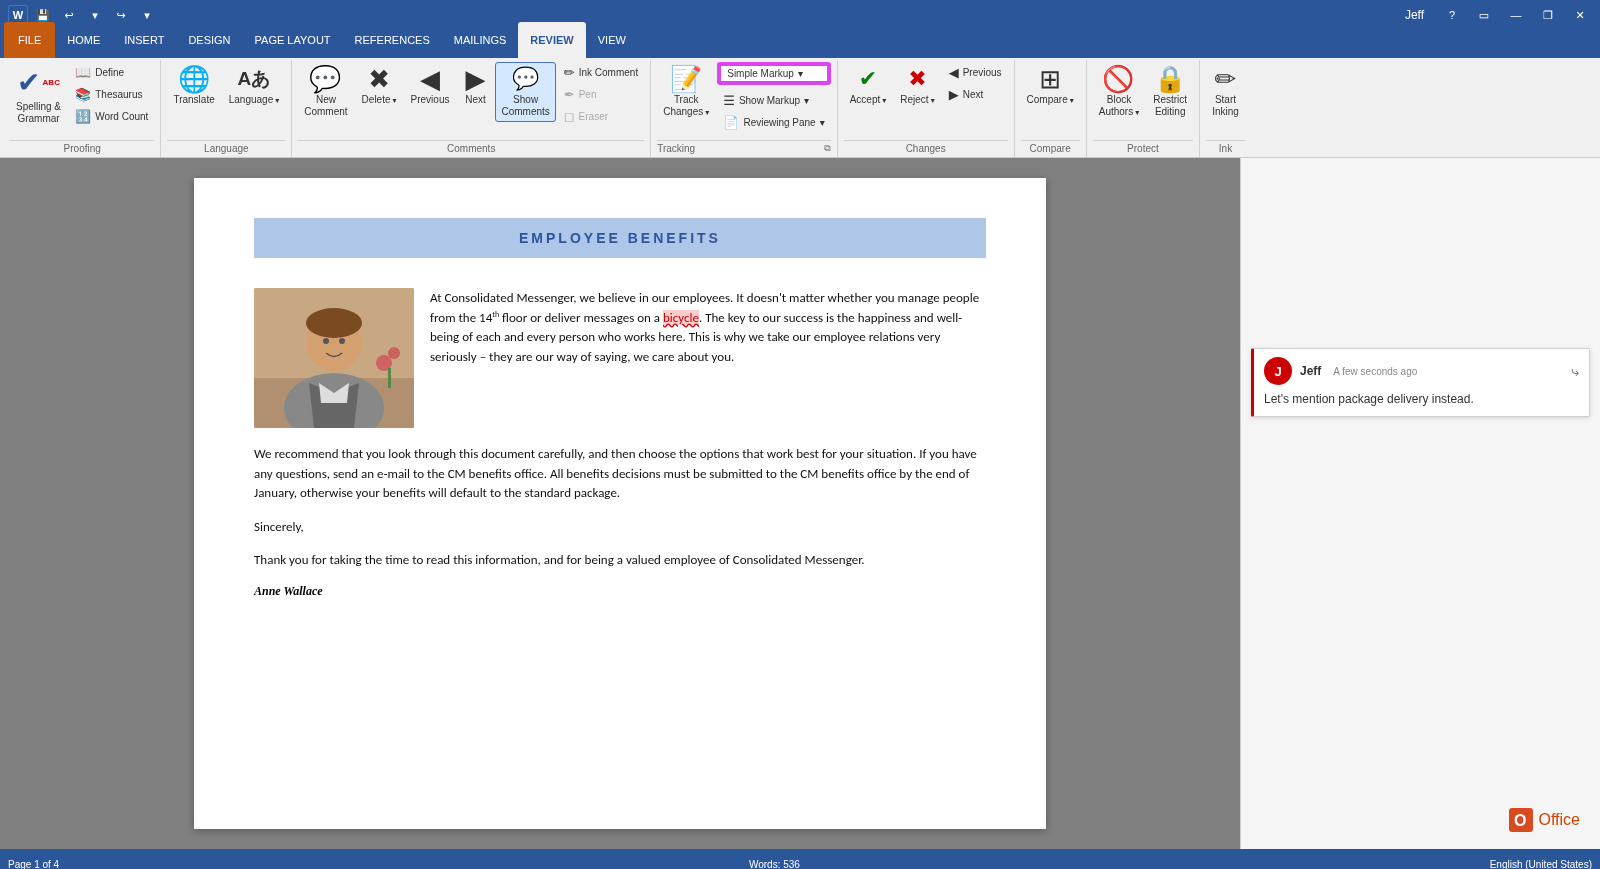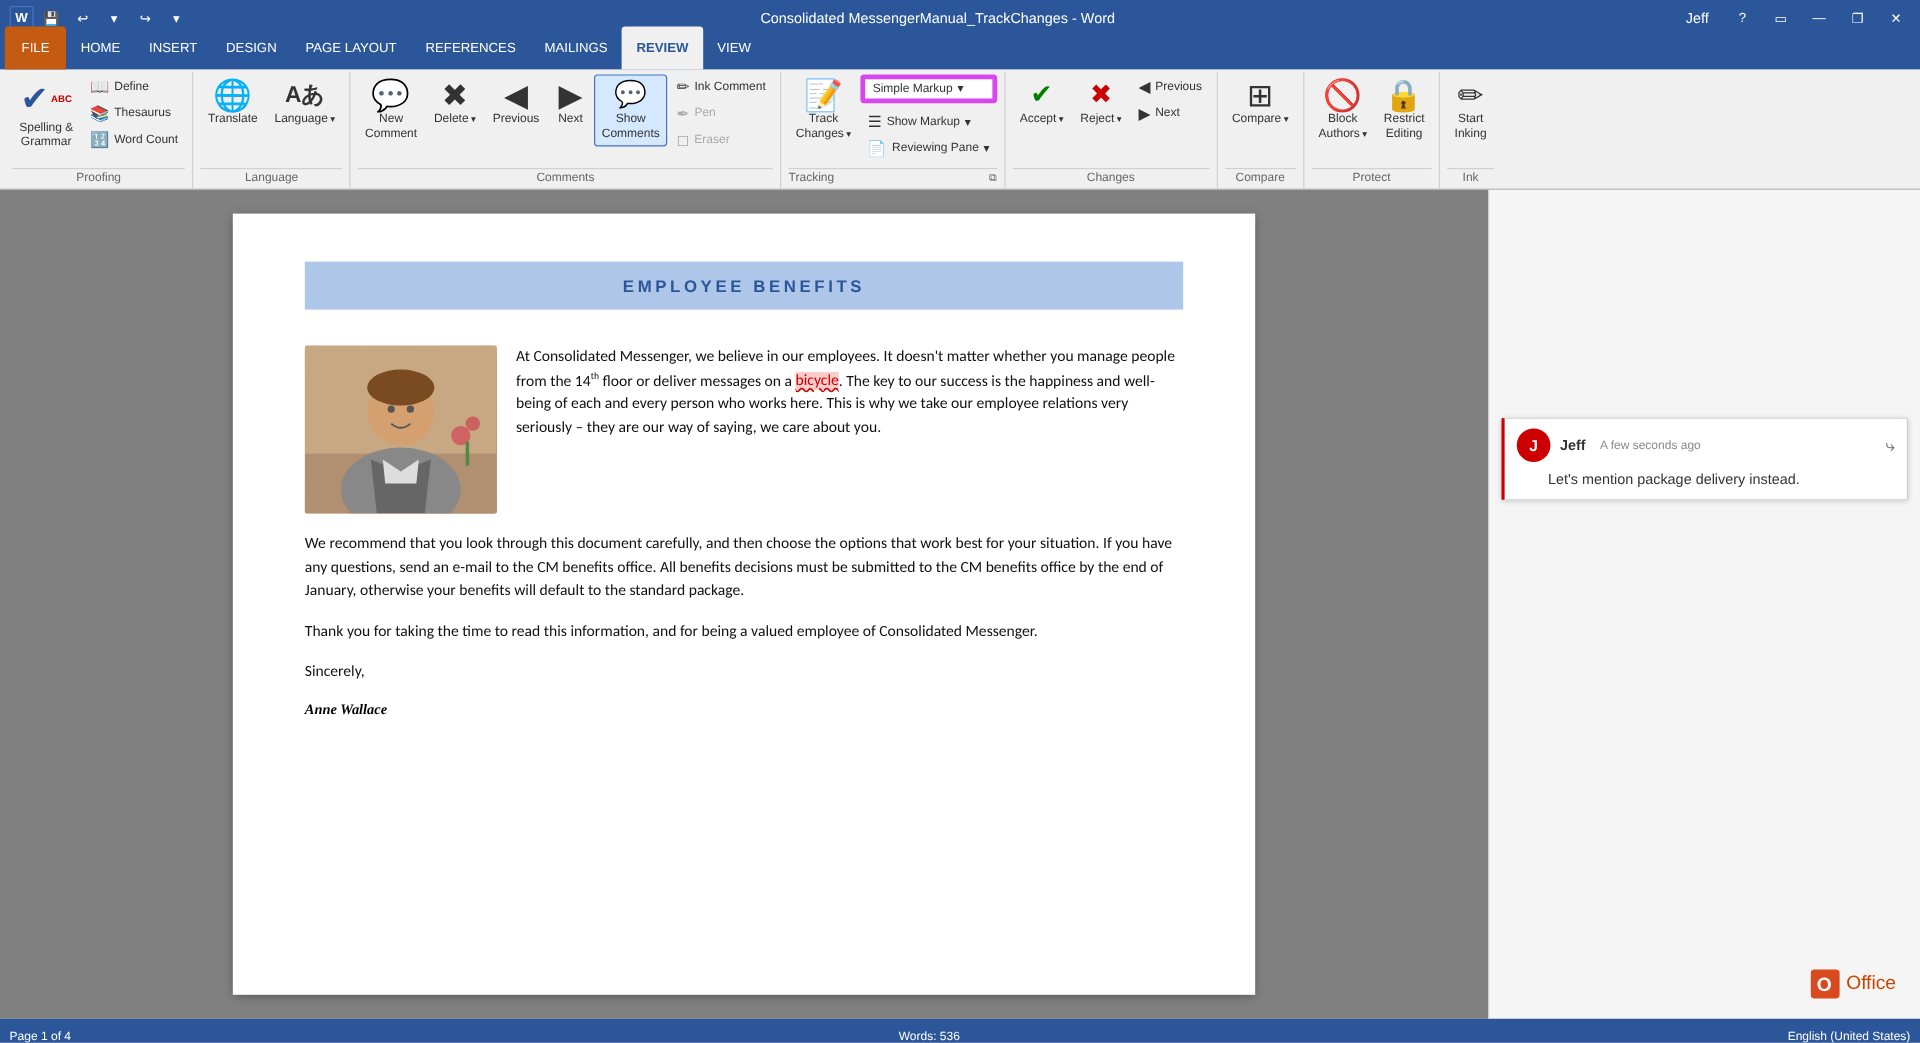--- a/index.html
+++ b/index.html
@@ -210,21 +210,21 @@
     }
     .comment-avatar {
       width: 28px; height: 28px;
       background: #cc0000;
       border-radius: 50%;
       display: flex; align-items: center; justify-content: center;
       color: white; font-size: 13px; font-weight: bold;
     }
     .comment-author { font-weight: bold; font-size: 12px; color: #333; }
     .comment-time { font-size: 10px; color: #888; margin-left: 4px; }
-    .comment-text { font-size: 12px; color: #333; line-height: 1.4; margin-left: 26px; }
+    .comment-text { font-size: 12px; color: #333; line-height: 1.4; }
     .comment-reply-icon { margin-left: auto; font-size: 14px; color: #666; cursor: pointer; }
 
     
     .office-logo {
       position: absolute;
       bottom: 15px;
       right: 20px;
       display: flex;
       align-items: center;
       gap: 4px;
@@ -243,21 +243,20 @@
 
 <div id="titlebar">
   <div class="left-icons">
     <div class="word-icon">W</div>
     <button class="qat-btn">💾</button>
     <button class="qat-btn">↩</button>
     <button class="qat-btn">▾</button>
     <button class="qat-btn">↪</button>
     <button class="qat-btn">▾</button>
   </div>
-  <div class="title">Consolidated MessengerManual_TrackChanges - Word</div>
   <div style="display:flex;align-items:center;gap:8px;">
     <span class="user-label">Jeff</span>
     <button class="win-btn">?</button>
     <button class="win-btn">▭</button>
     <button class="win-btn">—</button>
     <button class="win-btn">❐</button>
     <button class="win-btn close-btn">✕</button>
   </div>
 </div>
 
@@ -489,25 +488,25 @@
 
         <div class="doc-body">
           <p>At Consolidated Messenger, we believe in our employees. It doesn't matter whether you manage people from the 14<sup>th</sup> floor or deliver messages on a <span class="highlighted-word">bicycle</span>. The key to our success is the happiness and well-being of each and every person who works here. This is why we take our employee relations very seriously – they are our way of saying, we care about you.</p>
         </div>
       </div>
 
       <div class="doc-body">
         <p>We recommend that you look through this document carefully, and then choose the options that work best for your situation. If you have any questions, send an e-mail to the CM benefits office. All benefits decisions must be submitted to the CM benefits office by the end of January, otherwise your benefits will default to the standard package.</p>
       </div>
 
+      <div class="doc-body">Sincerely,</div>
+
       <div class="doc-body">
         <p>Thank you for taking the time to read this information, and for being a valued employee of Consolidated Messenger.</p>
       </div>
-
-      <div class="doc-body">Sincerely,</div>
       <div class="signature">Anne Wallace</div>
 
     </div>
   </div>
 
   <div id="comment-sidebar">
     <div class="comment-box">
       <div class="comment-header">
         <div class="comment-avatar">J</div>
         <span class="comment-author">Jeff</span>

